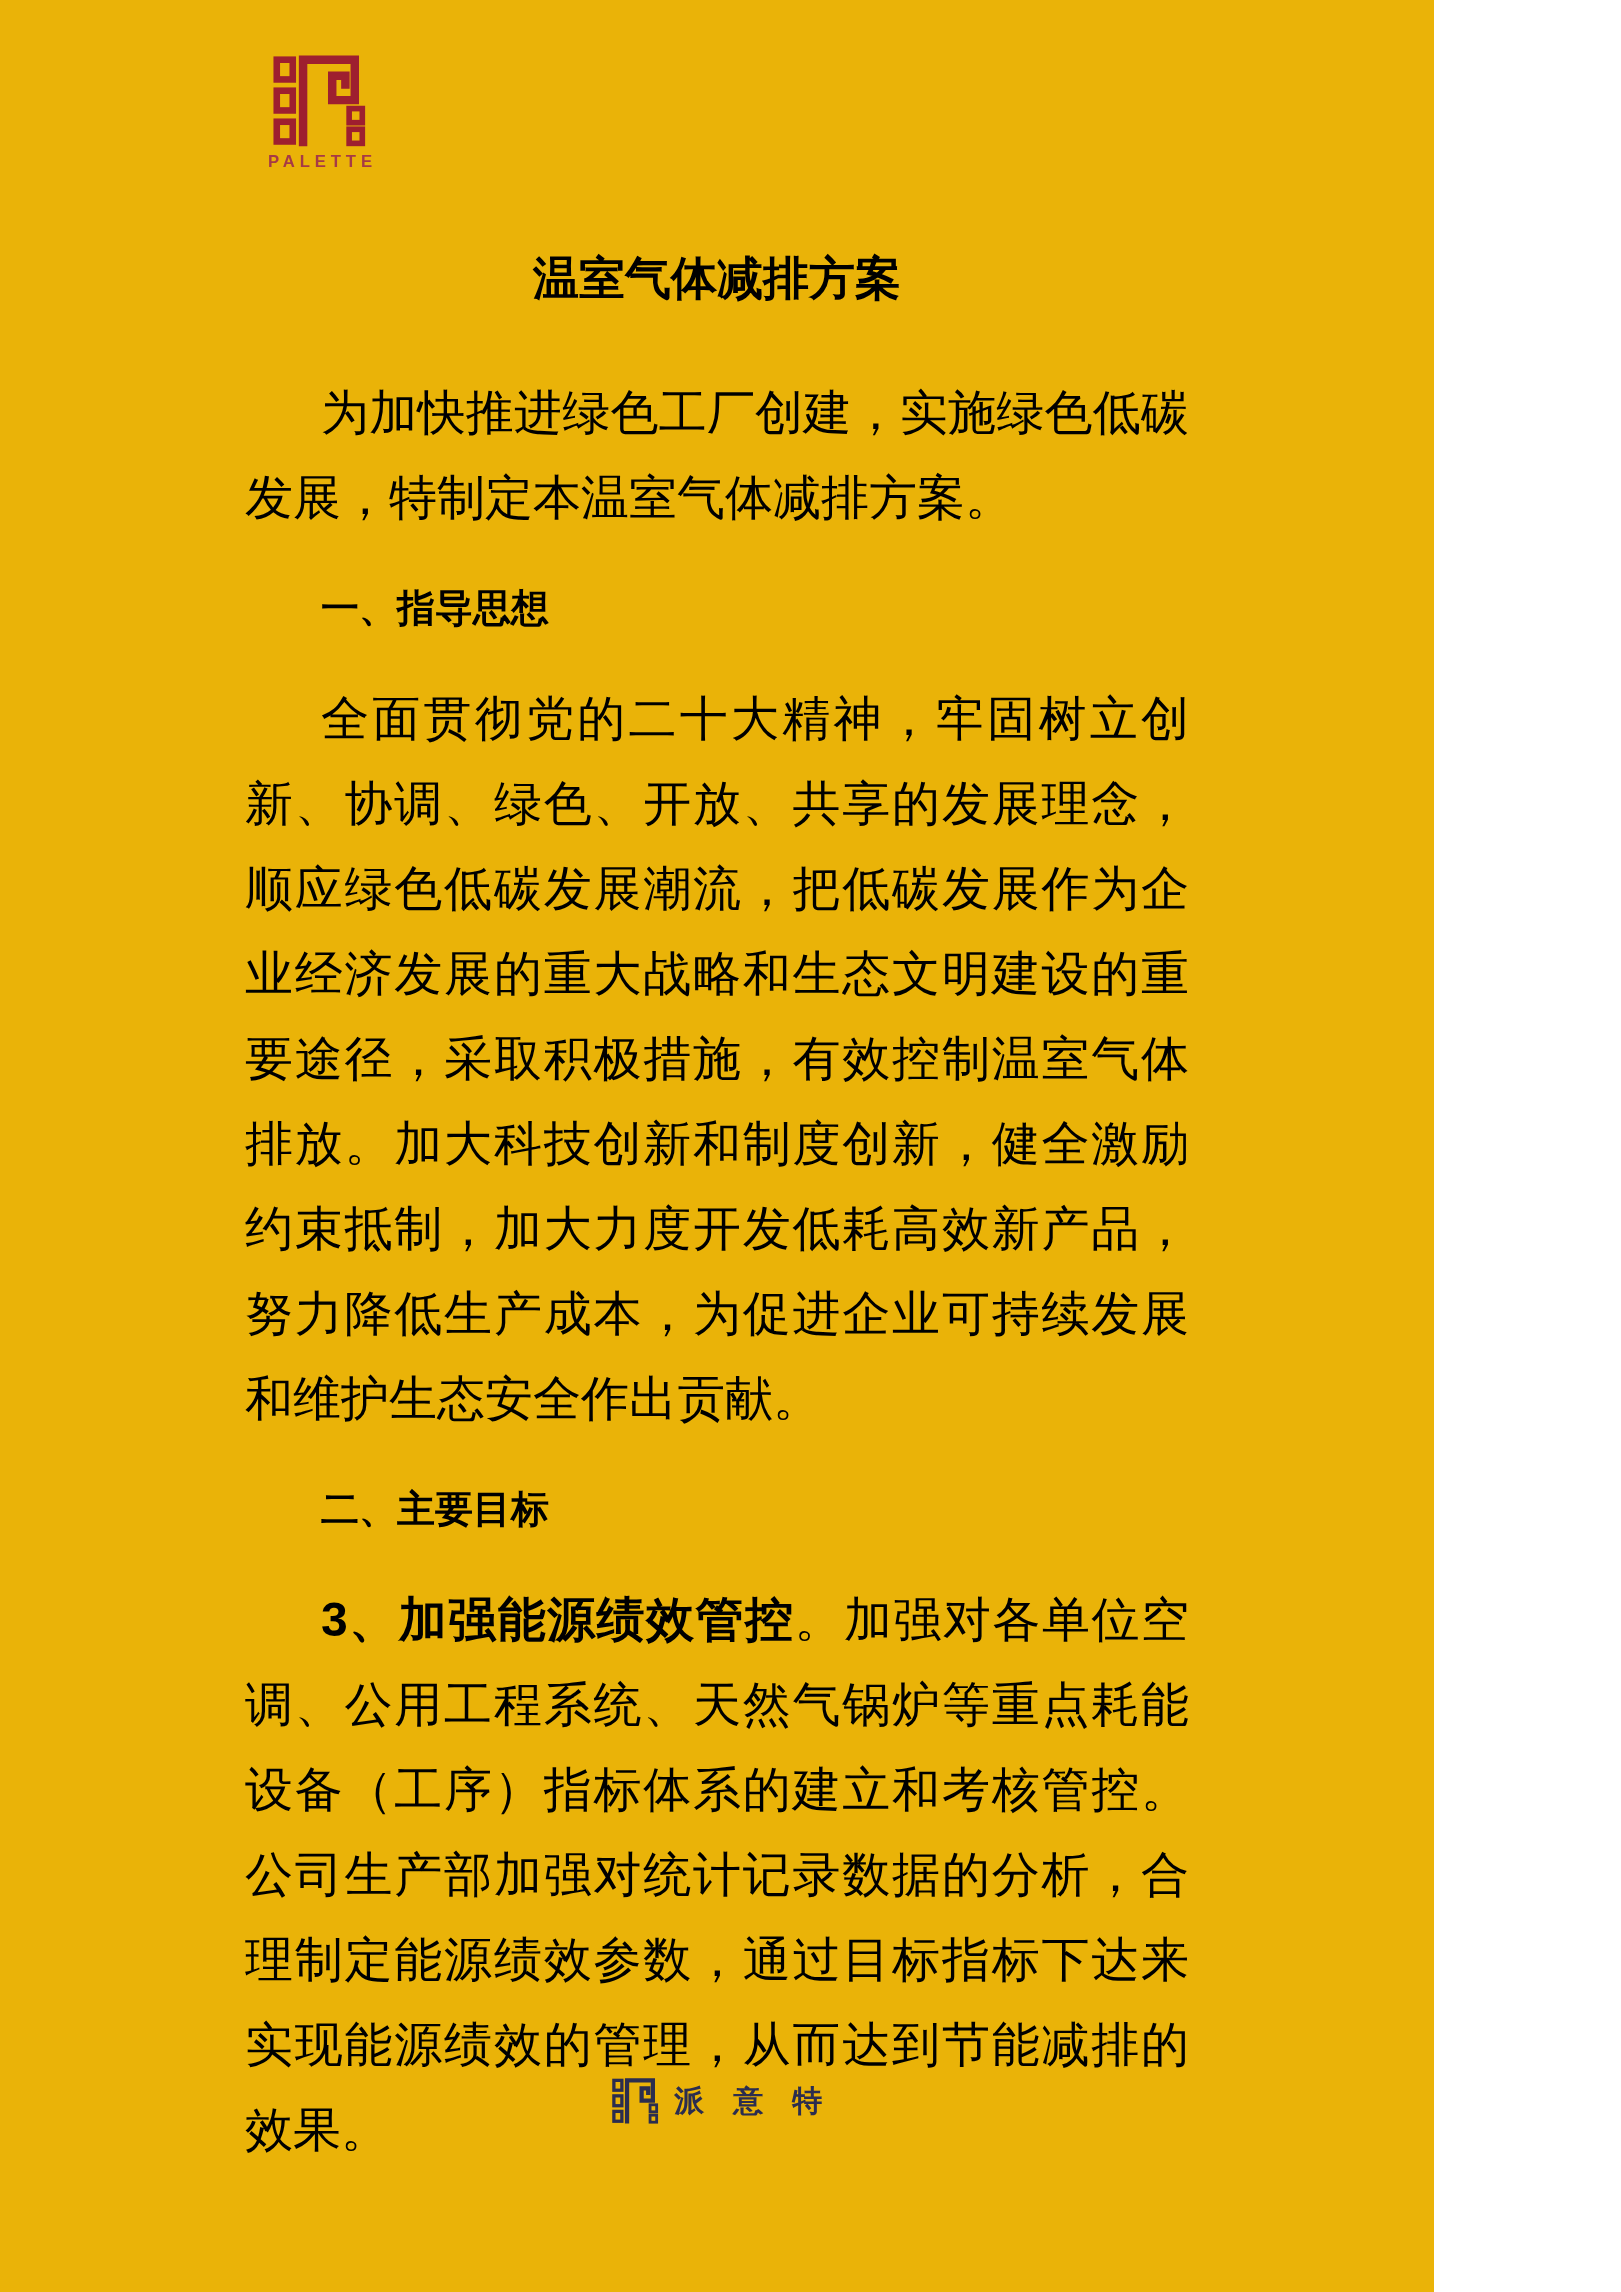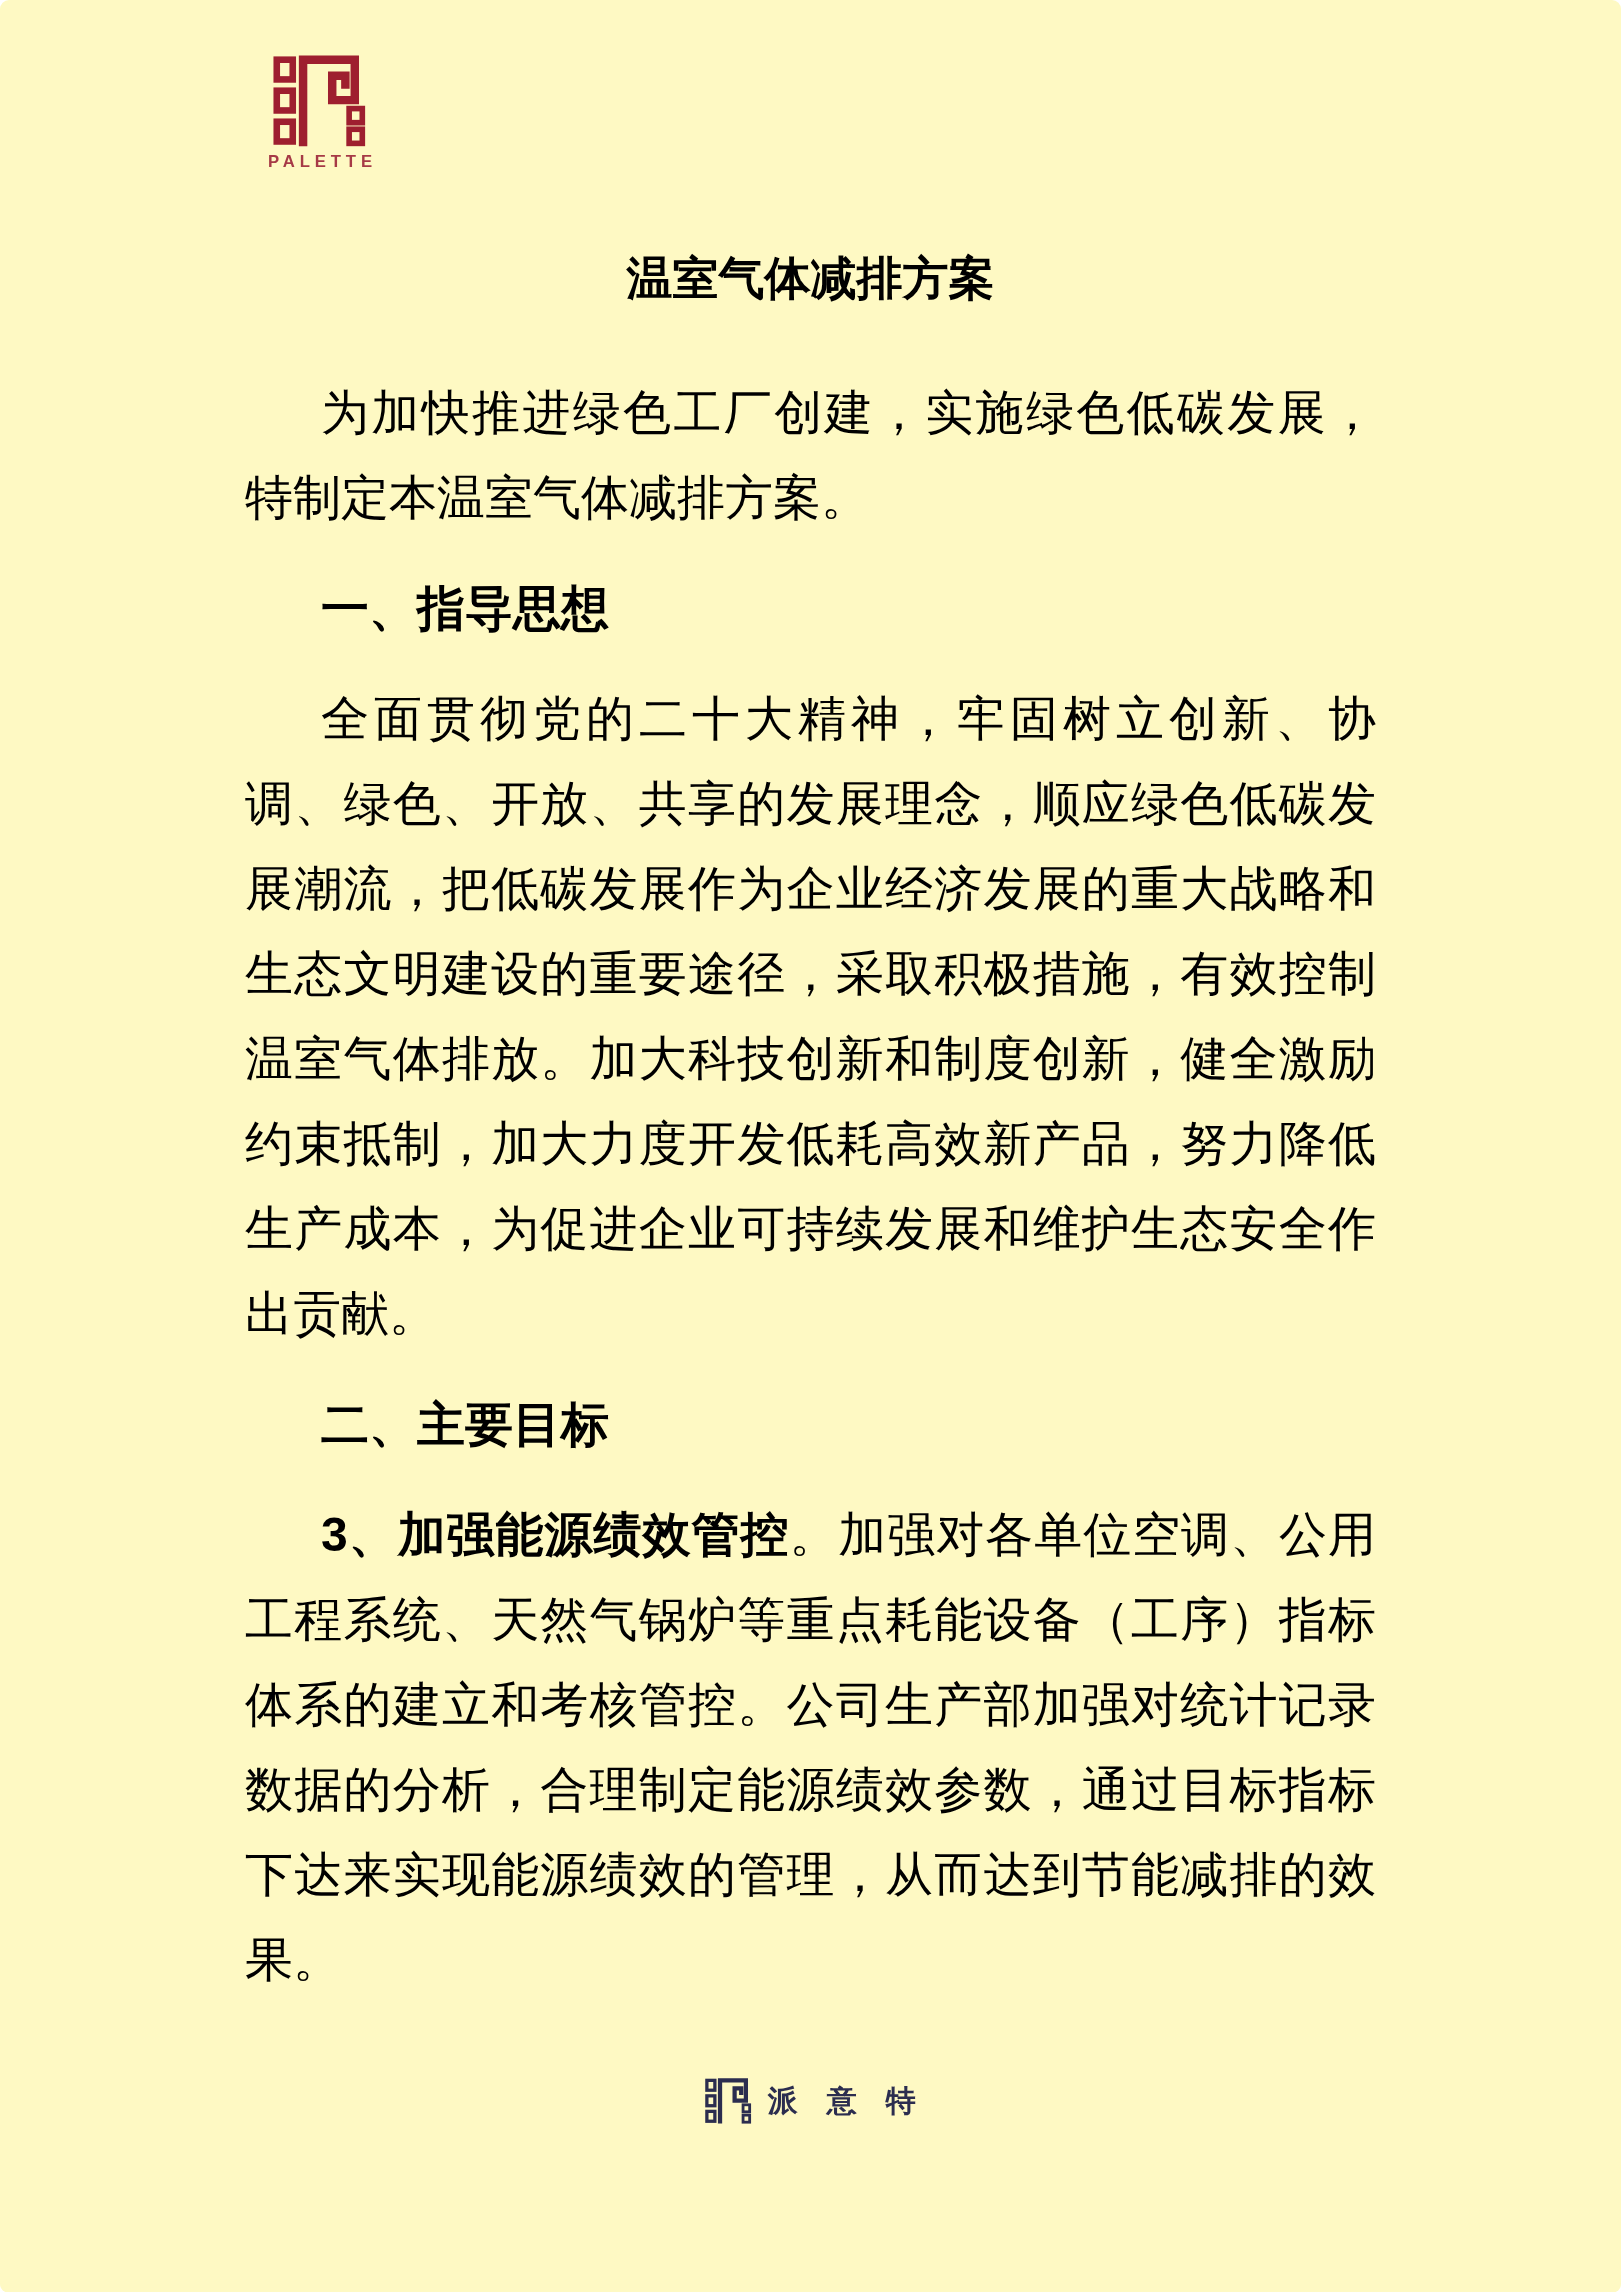--- a/index.html
+++ b/index.html
@@ -5,25 +5,24 @@
   html, body { margin: 0; padding: 0; }
   body {
     width: 1621px;
     height: 2293px;
     background: #ffffff;
     color: #000000;
     font-family: "Liberation Serif", serif;
   }
   .page {
     position: relative;
-    width: 1621px;
+    width: 1434px;
     height: 2293px;
     overflow: hidden;
-    background: #fef9c3;
-    border-radius: 9px;
+    background: #eab308;
   }
 
   
   .brand-header {
     position: absolute;
     left: 263px;
     top: 55px;
     width: 114px;
     text-align: center;
     color: #9e1f2f;
@@ -60,21 +59,21 @@
   p.body-text {
     margin: 25.5px 0;
     font-size: 48px;
     line-height: 85px;
     text-align: justify;
     text-justify: inter-character;
     text-indent: 76px;
   }
   h2.section-heading {
     margin: 25.5px 0;
-    font-size: 48px;
+    font-size: 38px;
     line-height: 85px;
     font-weight: 700;
     text-indent: 76px;
     font-family: "Liberation Sans", sans-serif;
   }
   .lead-bold {
     font-family: "Liberation Sans", sans-serif;
     font-weight: 700;
   }
 

